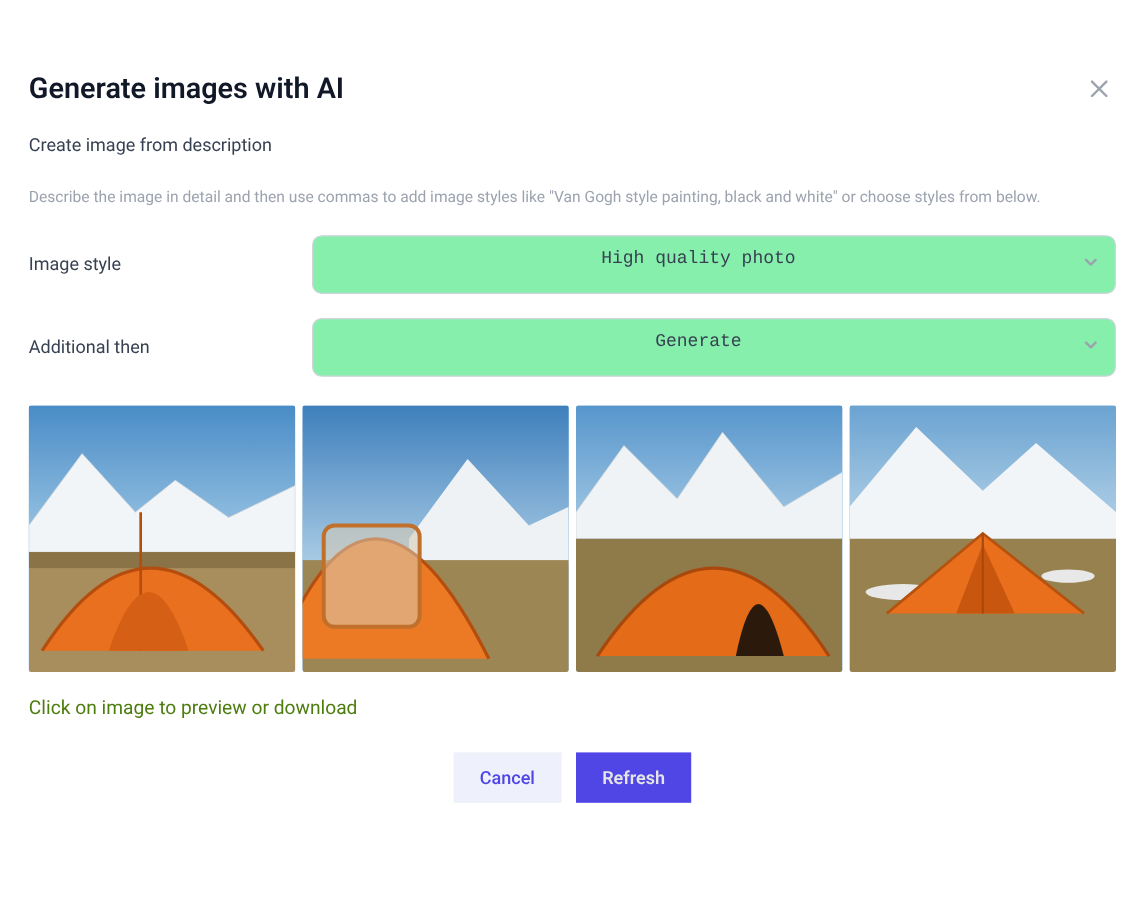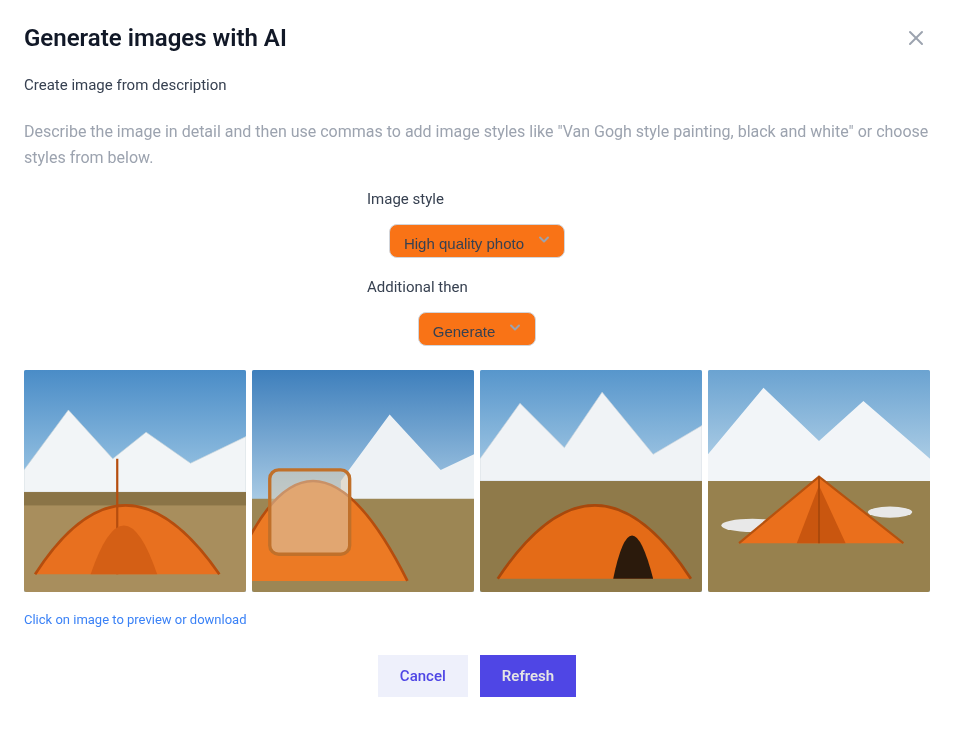--- a/index.html
+++ b/index.html
@@ -10,20 +10,21 @@
     width: 954px;
     height: 748px;
     padding: 24px;
     position: relative;
   }
   .header {
     display: flex;
     justify-content: space-between;
     align-items: flex-start;
     margin-bottom: 24px;
+    margin-top: 36px;
   }
   h1 {
     font-size: 24px;
     font-weight: 600;
     color: #111827;
   }
   .close-btn {
     cursor: pointer;
     color: #9ca3af;
     background: none;
@@ -42,53 +43,52 @@
     padding: 12px 14px;
     border: 1px solid #d1d5db;
     border-radius: 8px;
     font-family: inherit;
     font-size: 15px;
     color: #374151;
     resize: vertical;
     line-height: 1.5;
   }
   .helper-text {
-    font-size: 16px;
+    font-size: 13px;
     color: #9ca3af;
     margin-top: 10px;
     line-height: 1.6;
   }
   .row {
     display: flex;
     align-items: center;
     margin-top: 20px;
     gap: 16px;
-    flex-direction: column;
   }
   .row-label {
     width: 220px;
     font-size: 15px;
     color: #374151;
     flex-shrink: 0;
   }
   .select-wrap {
     flex: 1;
     position: relative;
   }
   .select {
     width: 100%;
-    padding: 10px 40px 5px 14px;
+    padding: 10px 40px 20px 14px;
     border: 1px solid #d1d5db;
     border-radius: 8px;
     font-size: 15px;
     color: #374151;
-    background: #f97316;
+    background: #86efac;
     cursor: pointer;
     appearance: none;
-    font-family: Liberation Sans, sans-serif;
+    font-family: Liberation Mono, monospace;
   }
   .chevron {
     position: absolute;
     right: 14px;
     top: 50%;
     transform: translateY(-50%);
     pointer-events: none;
     color: #9ca3af;
   }
   .images-grid {
@@ -99,22 +99,22 @@
   .gen-image {
     flex: 1;
     aspect-ratio: 1/1;
     border-radius: 2px;
     cursor: pointer;
     overflow: hidden;
     position: relative;
     background: #87b5d9;
   }
   .img-hint {
-    font-size: 13px;
-    color: #3b82f6;
+    font-size: 16px;
+    color: #4d7c0f;
     margin-top: 20px;
   }
   .footer {
     display: flex;
     justify-content: center;
     gap: 12px;
     margin-top: 28px;
   }
   .btn {
     padding: 12px 22px;

